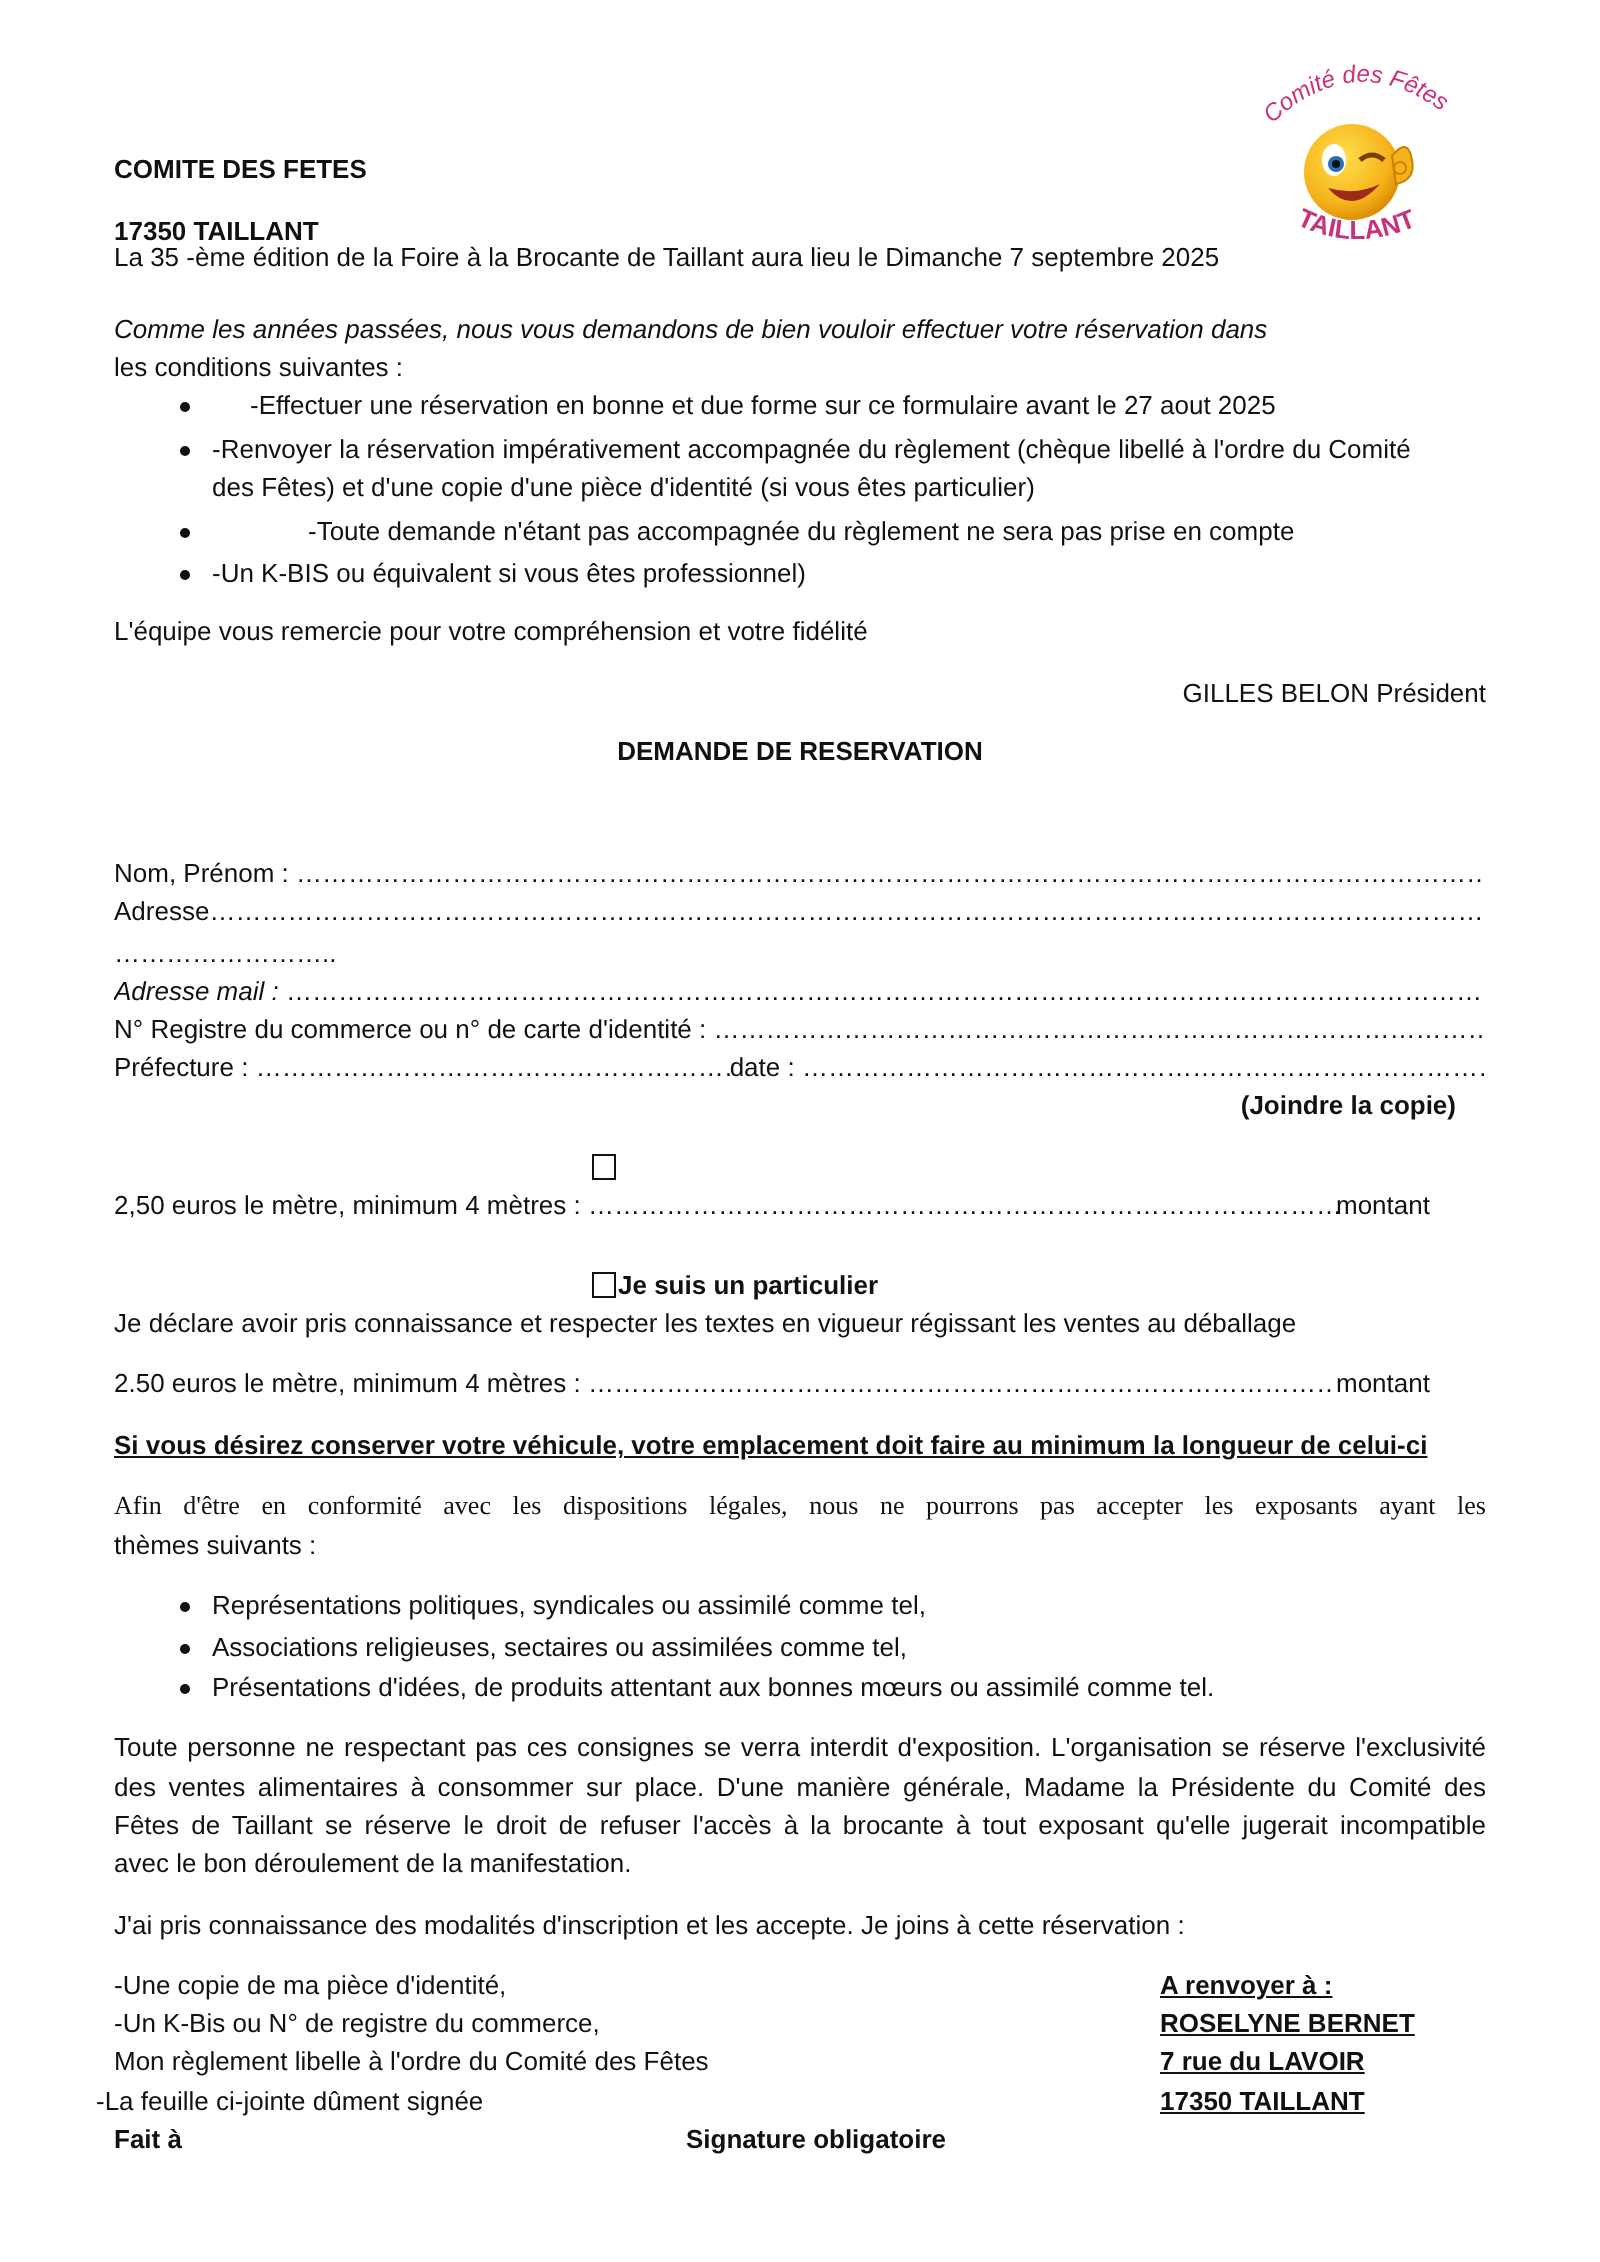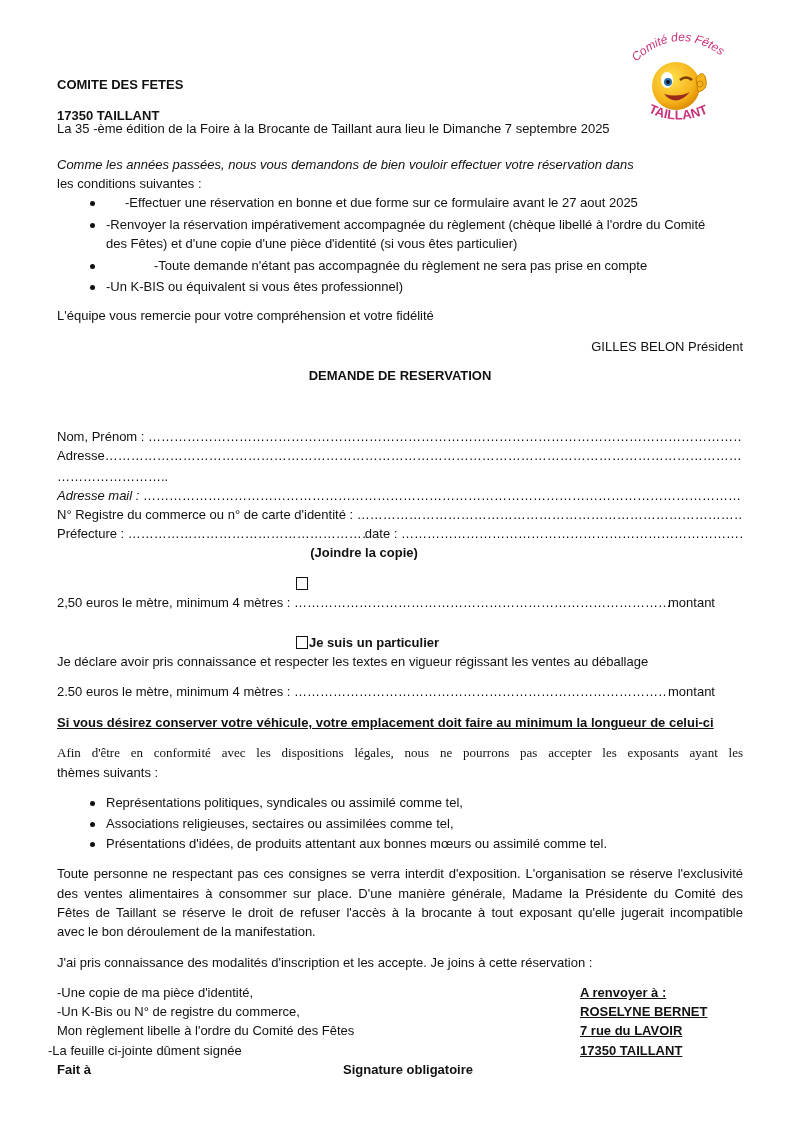--- a/index.html
+++ b/index.html
@@ -66,21 +66,21 @@
 <div class="abs" style="right:57px; top:338px;">GILLES BELON Président</div>
 
 <div class="abs b" style="left:0; width:800px; text-align:center; top:367px;">DEMANDE DE RESERVATION</div>
 
 <div class="abs" style="left:57px; top:428px; width:686px; overflow:hidden;"><span>Nom, Prénom : </span><span>……………………………………………………………………………………………………………………………………………………………………………………………………</span></div>
 <div class="abs" style="left:57px; top:447px; width:686px; overflow:hidden;"><span>Adresse</span><span>……………………………………………………………………………………………………………………………………………………………………………………………………………</span></div>
 <div class="abs" style="left:57px; top:468px;">……………………..</div>
 <div class="abs" style="left:57px; top:487px; width:684px; overflow:hidden;"><span class="i">Adresse mail : </span><span>……………………………………………………………………………………………………………………………………………………………………………………………………</span></div>
 <div class="abs" style="left:57px; top:506px; width:686px; overflow:hidden;"><span>N° Registre du commerce ou n° de carte d'identité : </span><span>……………………………………………………………………………………………………………………………………</span></div>
 <div class="abs" style="left:57px; top:525px; width:686px; overflow:hidden;"><span>Préfecture : </span><span style="display:inline-block;width:237px;overflow:hidden;vertical-align:bottom;">………………………………………………………………………………………</span><span>date : </span><span>……………………………………………………………………………………………………………………</span></div>
-<div class="abs b" style="left:0; width:728px; text-align:center; top:544px;">(Joindre la copie)</div>
+<div class="abs b" style="left:0; width:728px; text-align:right; top:544px;">(Joindre la copie)</div>
 
 <div class="abs b" style="left:296px; top:575px;"><span class="checkbox"></span></div>
 <div class="abs" style="left:57px; top:594px; width:612px; overflow:hidden;"><span>2,50 euros le mètre, minimum 4 mètres : </span><span>……………………………………………………………………………………………………………………………</span></div>
 <div class="abs" style="left:668px; top:594px;">montant</div>
 
 <div class="abs b" style="left:296px; top:634px;"><span class="checkbox"></span><span>Je suis un particulier</span></div>
 <div class="abs" style="left:57px; top:653px;">Je déclare avoir pris connaissance et respecter les textes en vigueur régissant les ventes au déballage</div>
 <div class="abs" style="left:57px; top:683px; width:610px; overflow:hidden;"><span>2.50 euros le mètre, minimum 4 mètres : </span><span>……………………………………………………………………………………………………………………………</span></div>
 <div class="abs" style="left:668px; top:683px;">montant</div>
 

